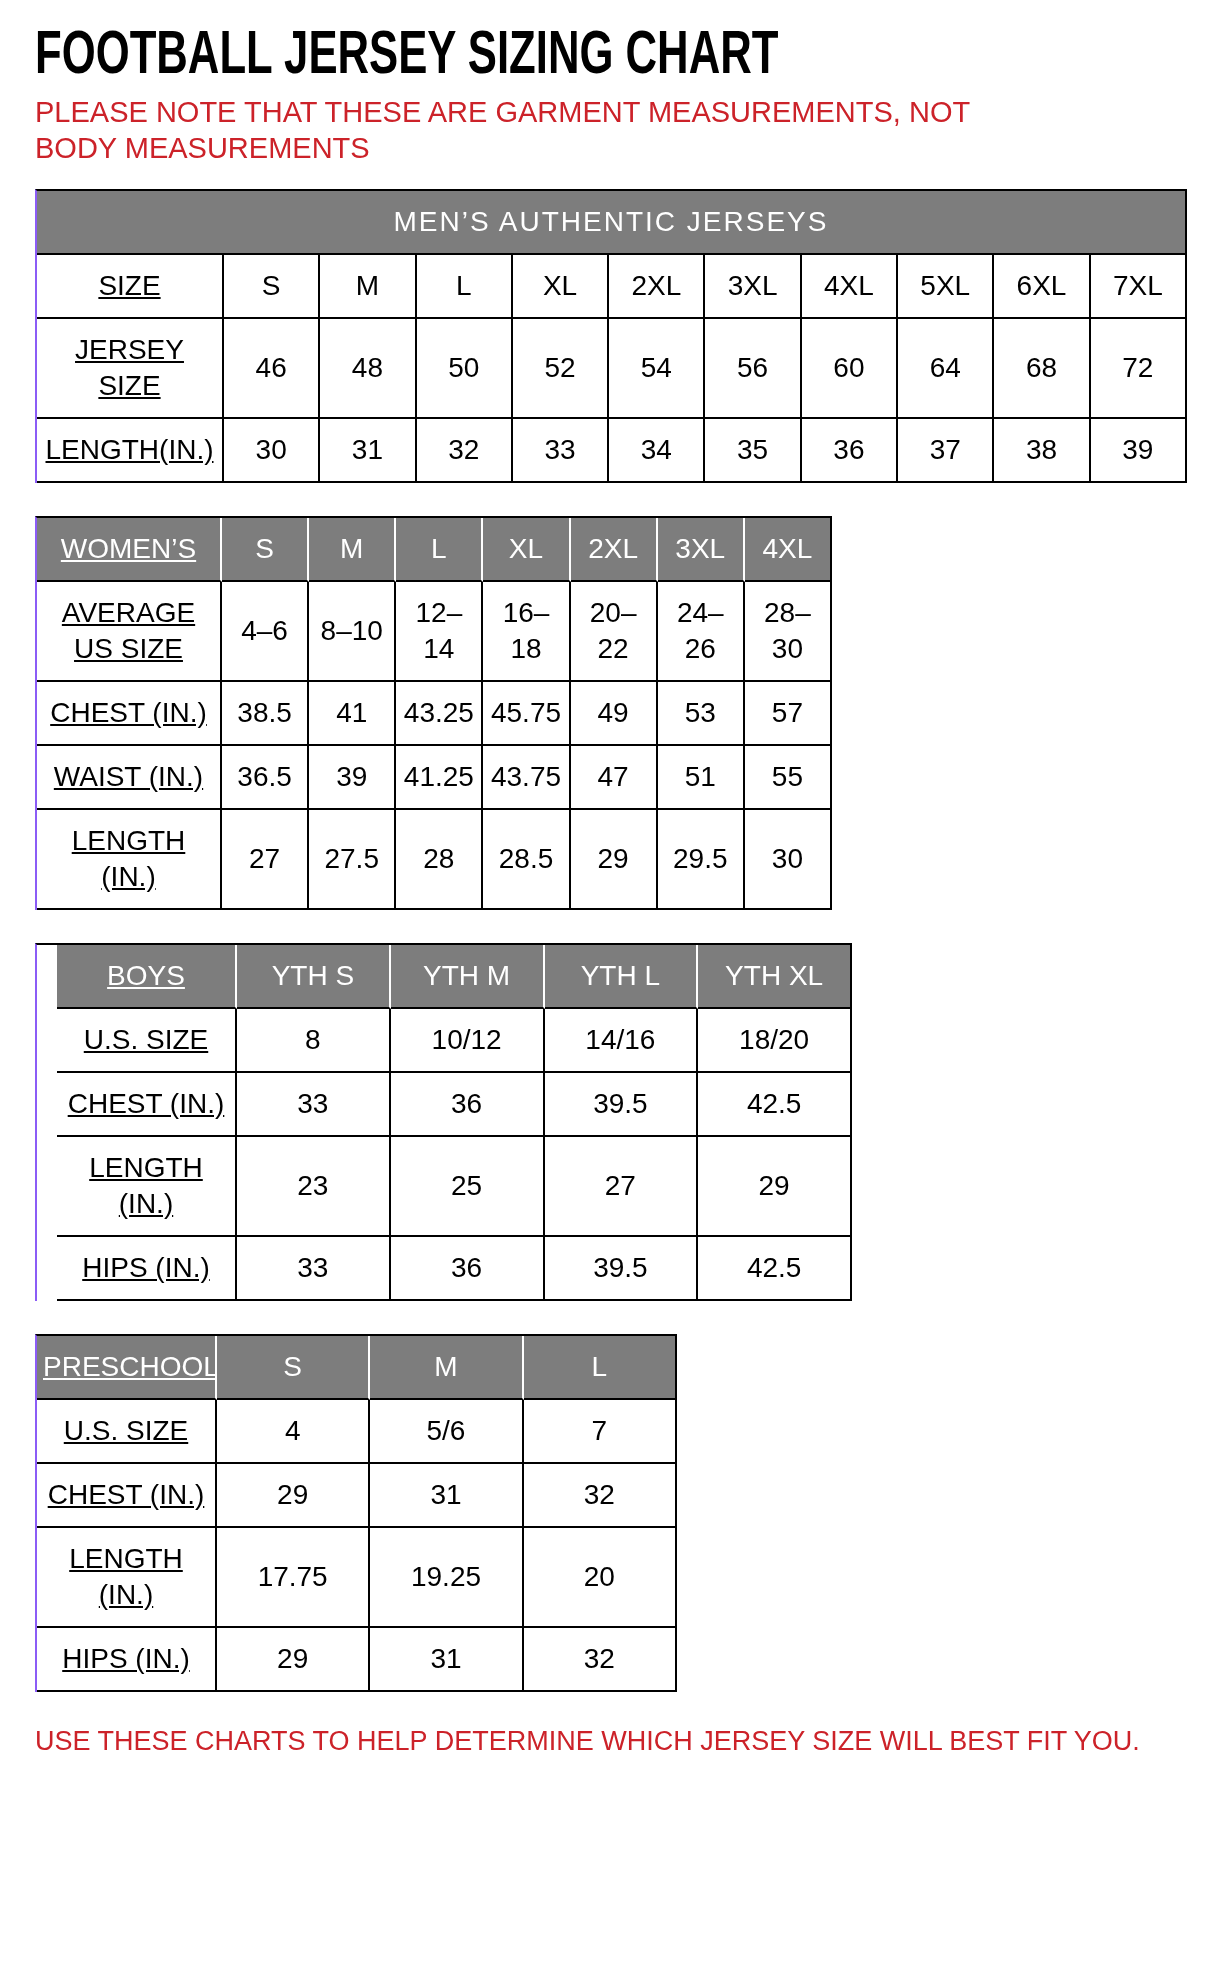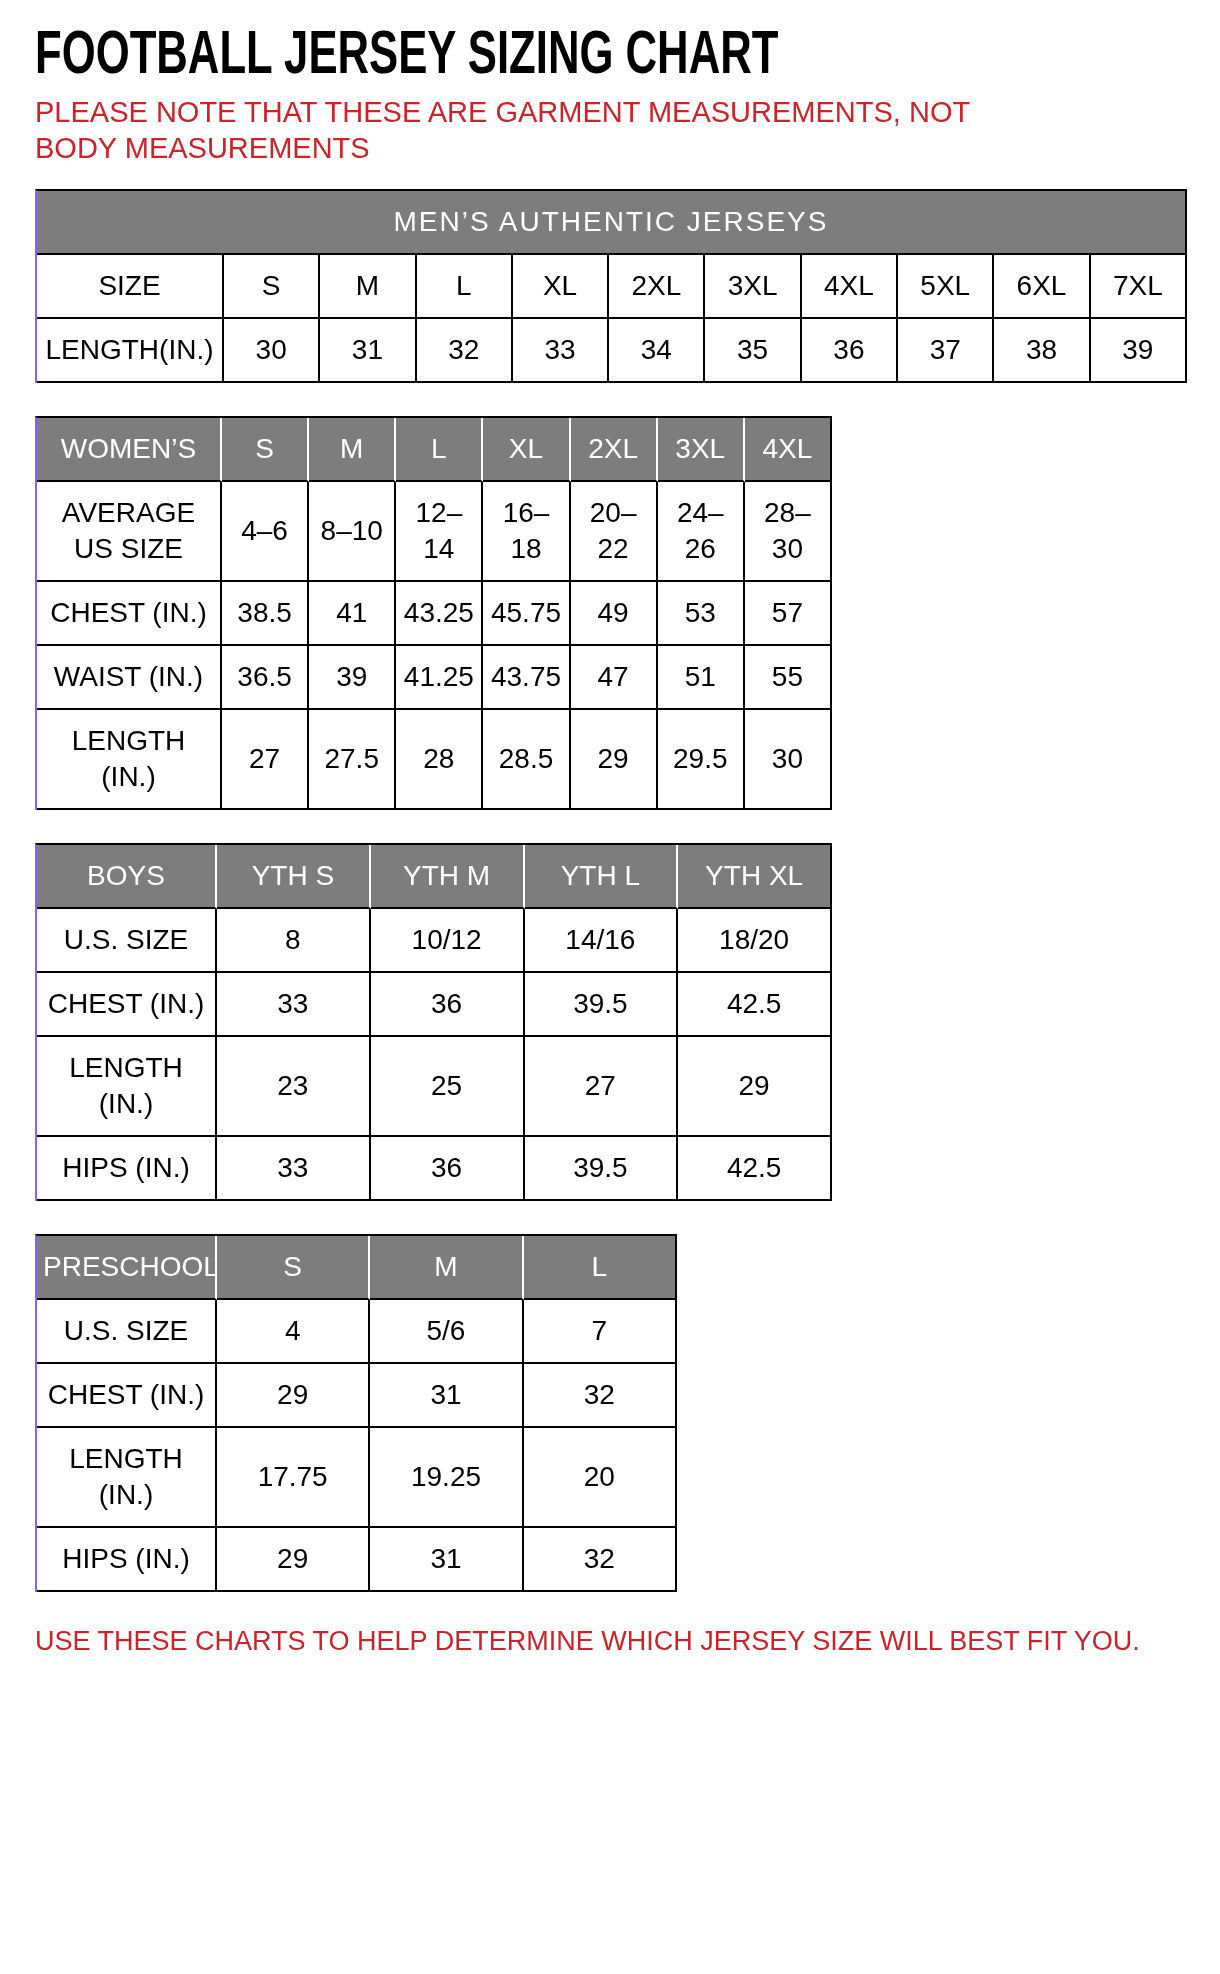--- a/index.html
+++ b/index.html
@@ -65,20 +65,21 @@
   tr.gray-head td{
     background:var(--gray);
     color:#fff;
     border-right-color:#fff;
   }
   tr.gray-head td:last-child{
     border-right-color:#000;
   }
   td.label{
     white-space:pre-line;
+    text-decoration:underline;
   }
 </style>
 </head>
 <body>
 
 <div class="page">
   <h1 class="title">FOOTBALL JERSEY SIZING CHART</h1>
   <p class="note">PLEASE NOTE THAT THESE ARE GARMENT MEASUREMENTS, NOT BODY MEASUREMENTS</p>
   <div id="tables">
       <table class="t mens" style="width: 1150px;">
@@ -106,20 +107,33 @@
             <td>L</td>
             <td>XL</td>
             <td>2XL</td>
             <td>3XL</td>
             <td>4XL</td>
             <td>5XL</td>
             <td>6XL</td>
             <td>7XL</td>
           </tr>
           <tr>
+            <td class="label">JERSEY SIZE</td>
+            <td>46</td>
+            <td>48</td>
+            <td>50</td>
+            <td>52</td>
+            <td>54</td>
+            <td>56</td>
+            <td>60</td>
+            <td>64</td>
+            <td>68</td>
+            <td>72</td>
+          </tr>
+          <tr>
             <td class="label">LENGTH(IN.)</td>
             <td>30</td>
             <td>31</td>
             <td>32</td>
             <td>33</td>
             <td>34</td>
             <td>35</td>
             <td>36</td>
             <td>37</td>
             <td>38</td>
@@ -185,21 +199,21 @@
             <td>27</td>
             <td>27.5</td>
             <td>28</td>
             <td>28.5</td>
             <td>29</td>
             <td>29.5</td>
             <td>30</td>
           </tr>
         </tbody>
       </table>
-      <table class="t boys" style="width: 795px;">
+      <table class="t boys" style="width: 795px; padding-left: 20px;">
         <colgroup>
           <col style="width: 180px;">
           <col style="width: 153.75px;">
           <col style="width: 153.75px;">
           <col style="width: 153.75px;">
           <col style="width: 153.75px;">
         </colgroup>
         <tbody>
           <tr class="gray-head">
             <td class="label">BOYS</td>

